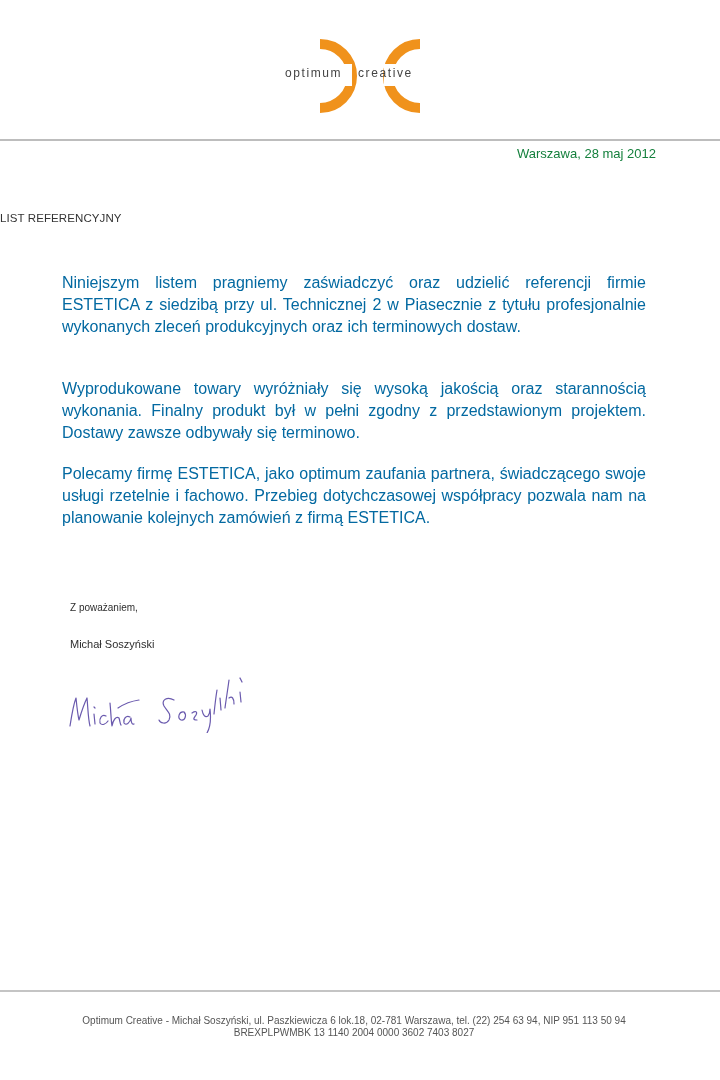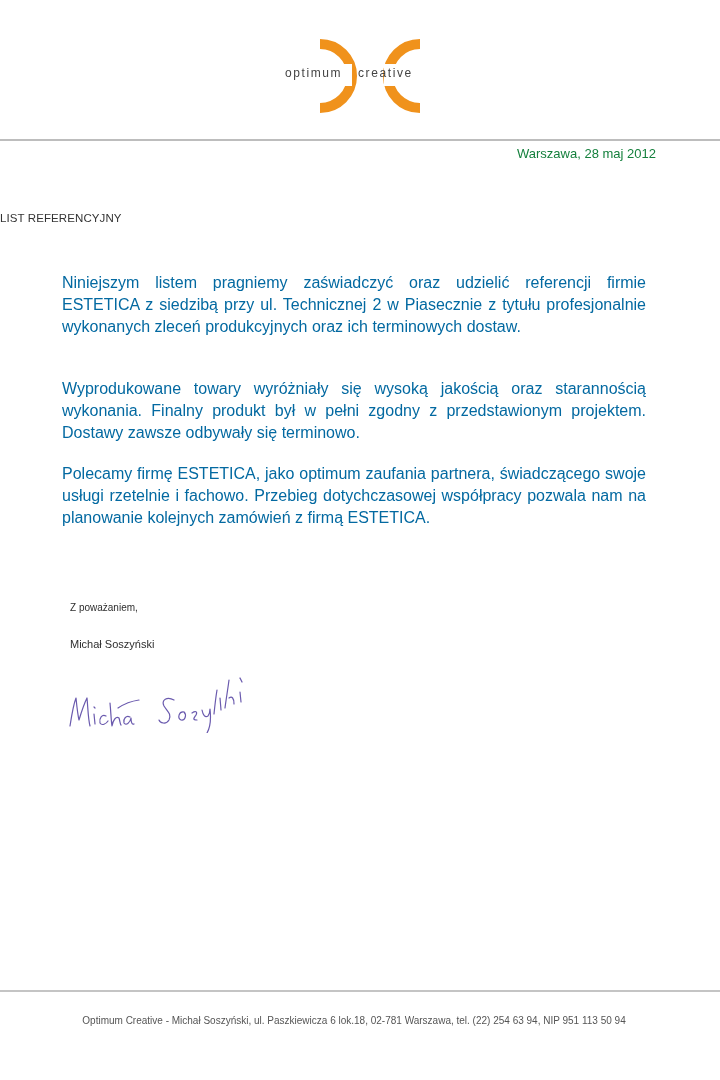--- a/index.html
+++ b/index.html
@@ -76,13 +76,14 @@
       <path d="M 176 34 L 177 44"></path>
       <path d="M 176 20 L 178 24"></path>
     </g>
   </svg>
 </div>
 
 <div class="rule-bottom"></div>
 
 <div class="footer">
   <div>Optimum Creative - Michał Soszyński, ul. Paszkiewicza 6 lok.18, 02-781 Warszawa, tel. (22) 254 63 94, NIP 951 113 50 94</div>
+  <div>BREXPLPWMBK 13 1140 2004 0000 3602 7403 8027</div>
 </div>
 
 </body></html>

